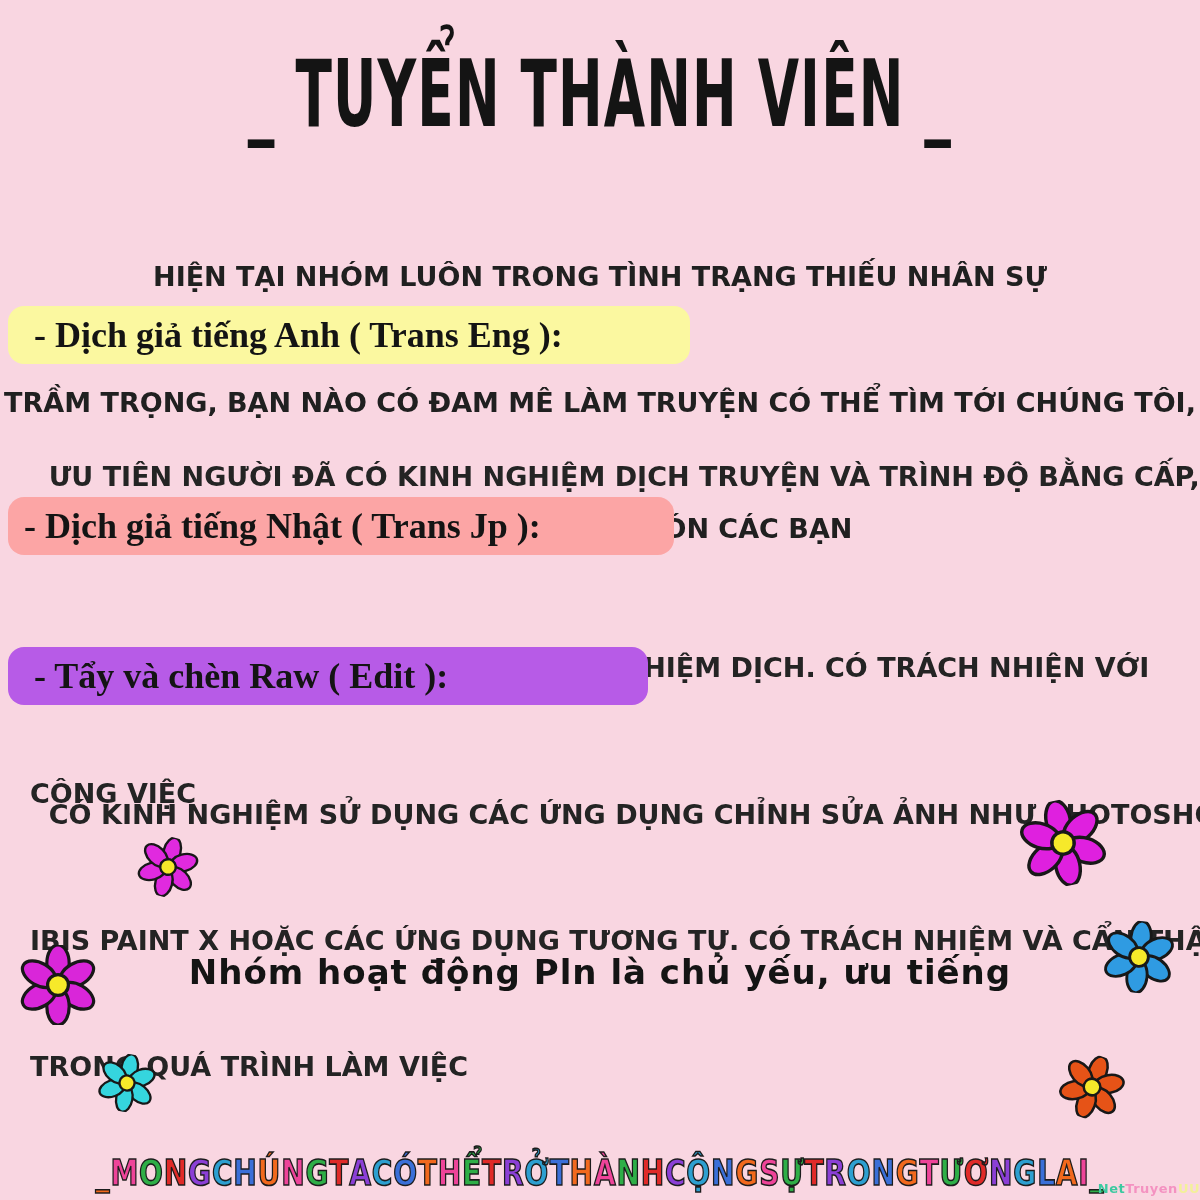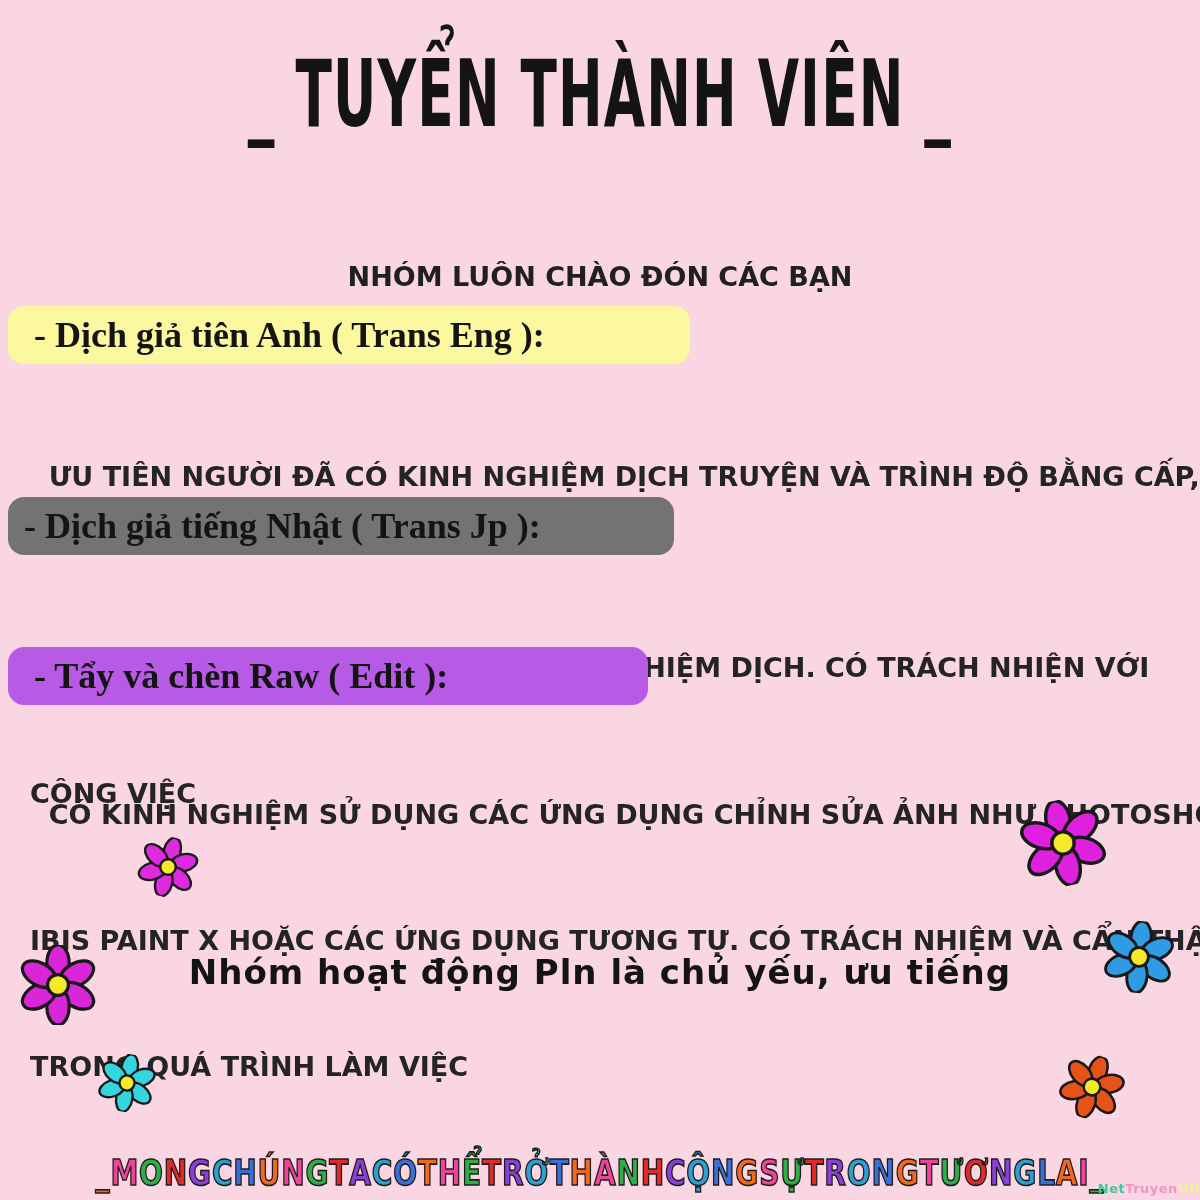--- a/index.html
+++ b/index.html
@@ -64,29 +64,31 @@
   .flower-layer { position:absolute; inset:0; pointer-events:none; }
 </style>
 </head>
 <body style="background: rgb(249, 214, 225);">
 
 <div class="page">
 
   <div class="title">_ TUYỂN THÀNH VIÊN _</div>
 
   <div class="intro">
+    <div>HIỆN TẠI NHÓM LUÔN TRONG TÌNH TRẠNG THIẾU NHÂN SỰ</div>
+    <div>TRẦM TRỌNG, BẠN NÀO CÓ ĐAM MÊ LÀM TRUYỆN CÓ THỂ TÌM TỚI CHÚNG TÔI,</div>
     <div>NHÓM LUÔN CHÀO ĐÓN CÁC BẠN</div>
   </div>
 
-  <div class="hl-box hl-eng" style="background: rgb(251, 248, 160);">- Dịch giả tiên Anh ( Trans Eng ):</div>
+  <div class="hl-box hl-eng" style="background: rgb(251, 248, 160);">- Dịch giả tiếng Anh ( Trans Eng ):</div>
   <div class="body-text bt-eng">
     <div>  ƯU TIÊN NGƯỜI ĐÃ CÓ KINH NGHIỆM DỊCH TRUYỆN VÀ TRÌNH ĐỘ BẰNG CẤP,</div>
   </div>
 
-  <div class="hl-box hl-jp" style="background: #737373; padding-left: 16px;">- Dịch giả tiếng Nhật ( Trans Jp ):</div>
+  <div class="hl-box hl-jp" style="background: #fca5a5; padding-left: 16px;">- Dịch giả tiếng Nhật ( Trans Jp ):</div>
   <div class="body-text bt-jp">
     <div>  CÓ TRÌNH ĐỘ N3 TRỞ LÊN, CÓ KINH NGHIỆM DỊCH. CÓ TRÁCH NHIỆN VỚI</div>
     <div>CÔNG VIỆC</div>
   </div>
 
   <div class="hl-box hl-edit" style="background: rgb(183, 91, 231);">- Tẩy và chèn Raw ( Edit ):</div>
   <div class="body-text bt-edit">
     <div>  CÓ KINH NGHIỆM SỬ DỤNG CÁC ỨNG DỤNG CHỈNH SỬA ẢNH NHƯ PHOTOSHOP,</div>
     <div>IBIS PAINT X HOẶC CÁC ỨNG DỤNG TƯƠNG TỰ. CÓ TRÁCH NHIỆM VÀ CẨN THẬN</div>
     <div>TRONG QUÁ TRÌNH LÀM VIỆC</div>

